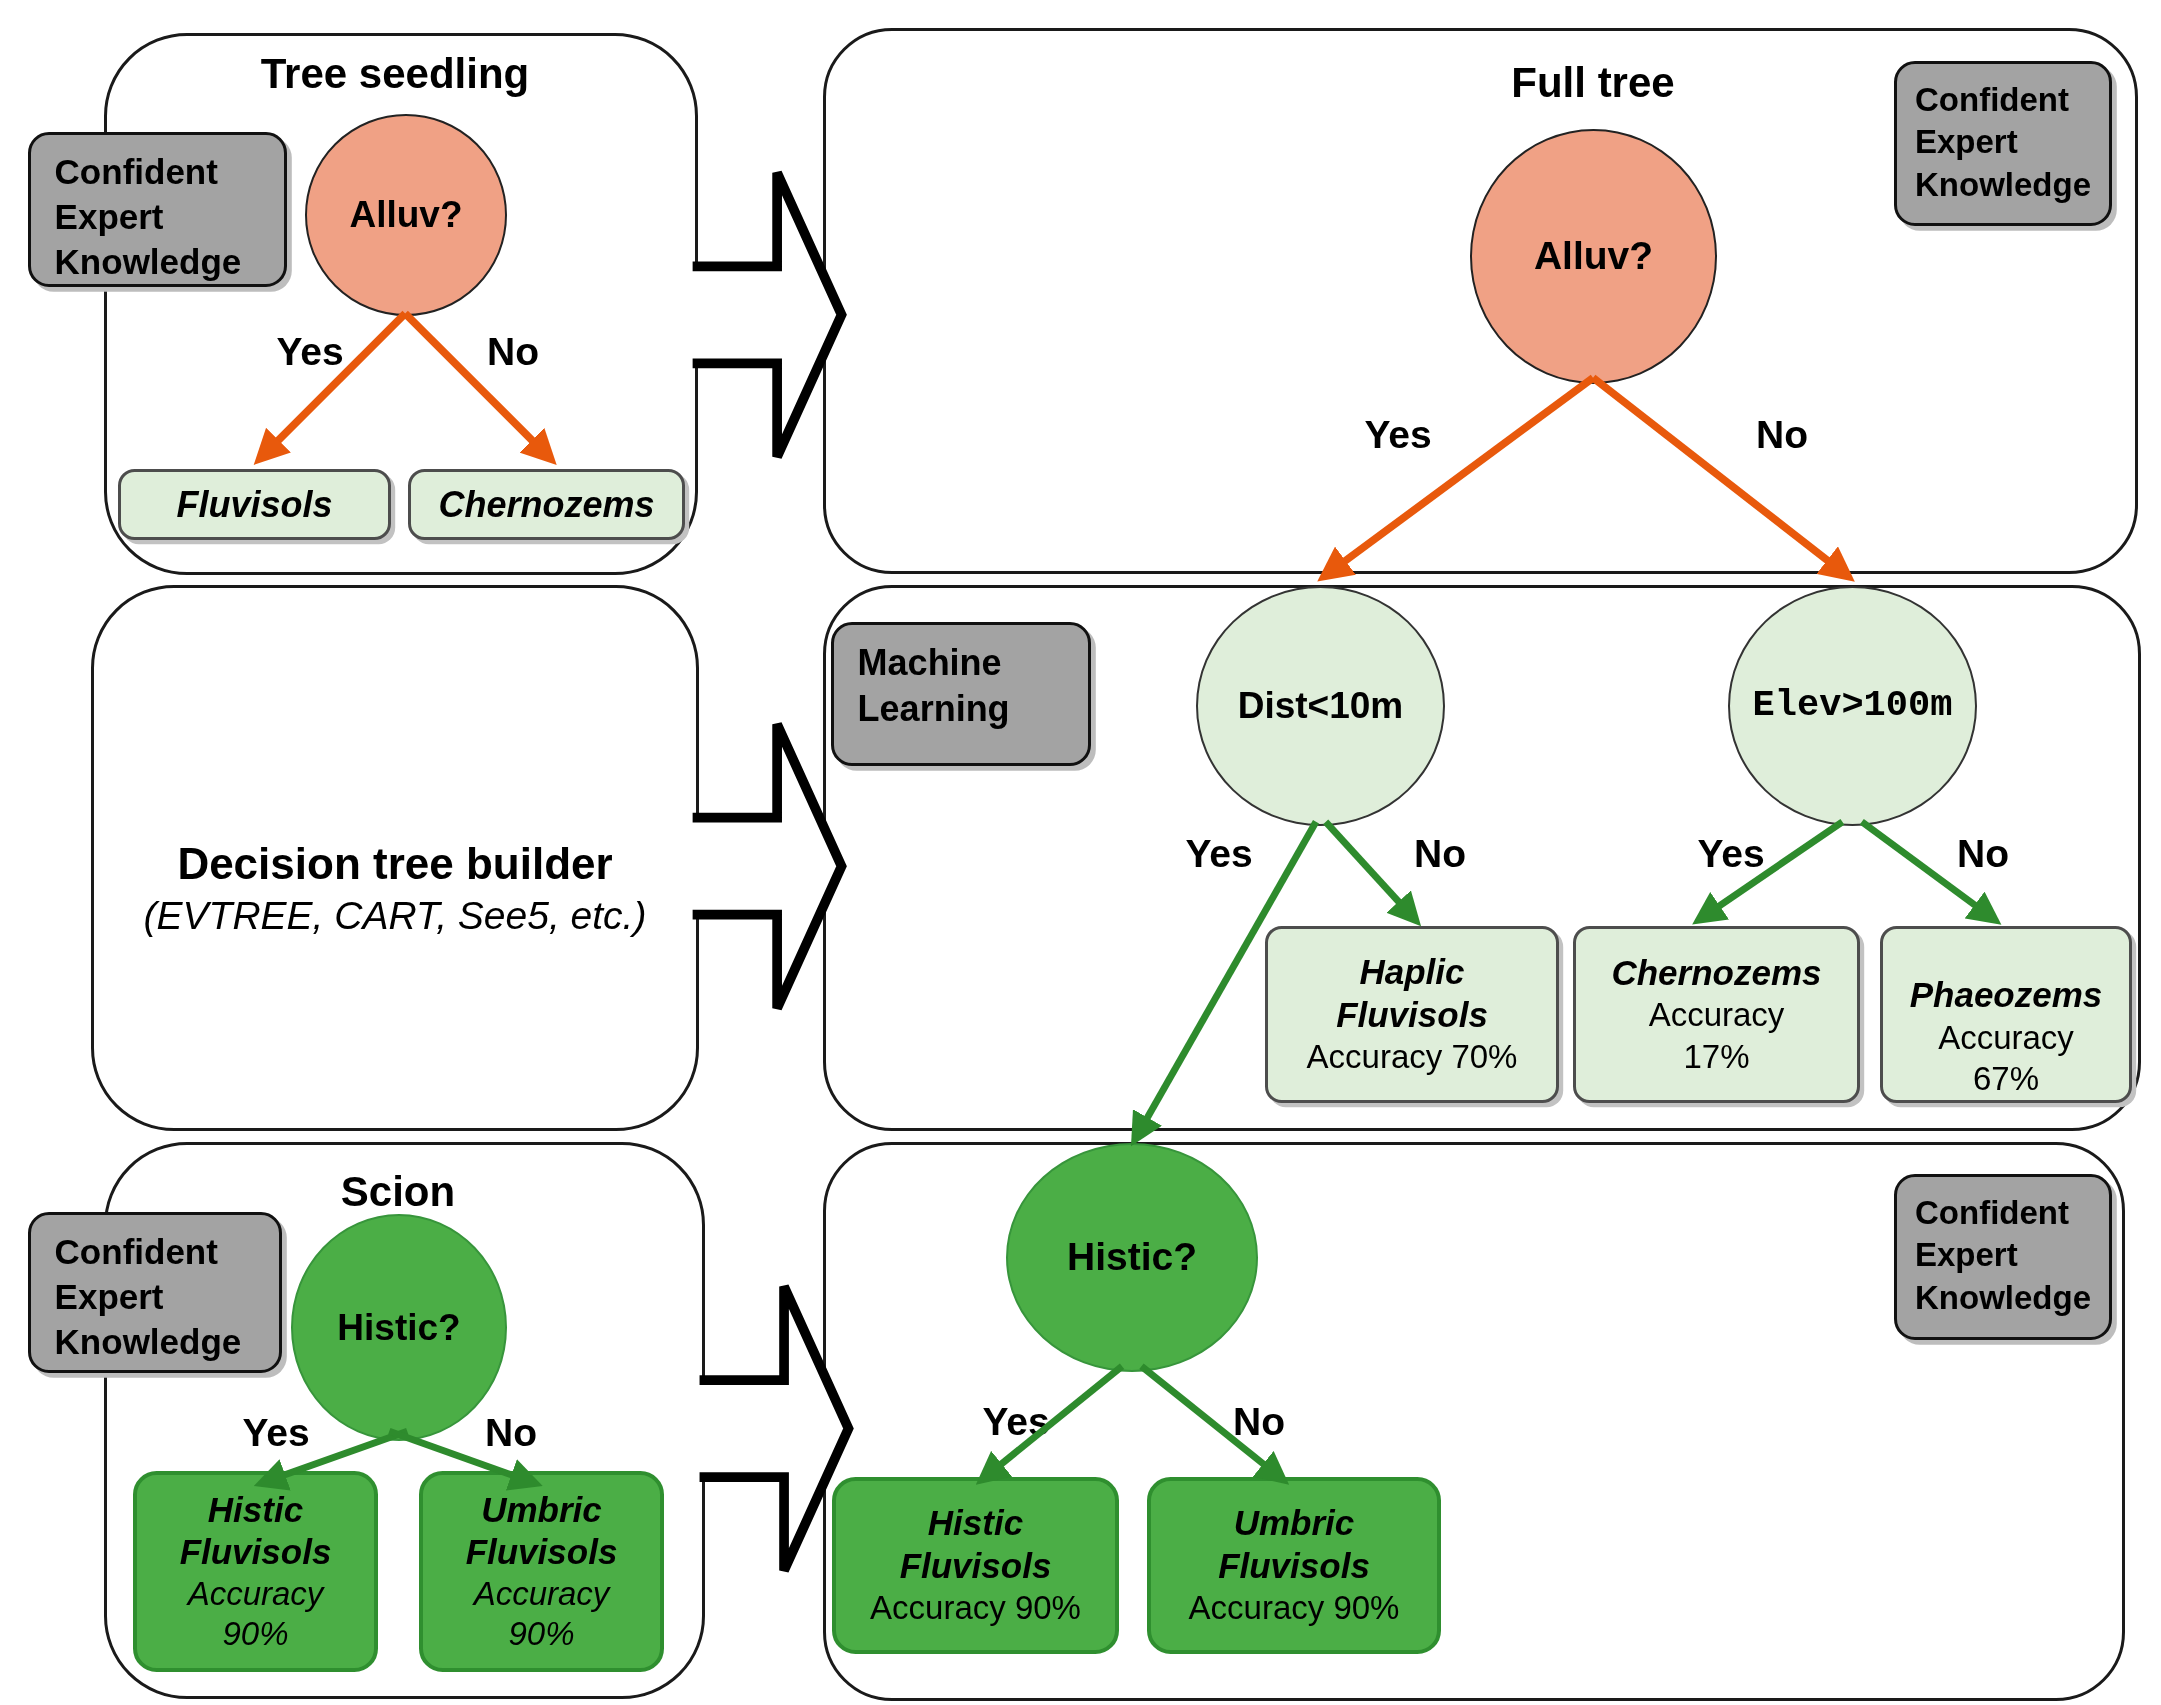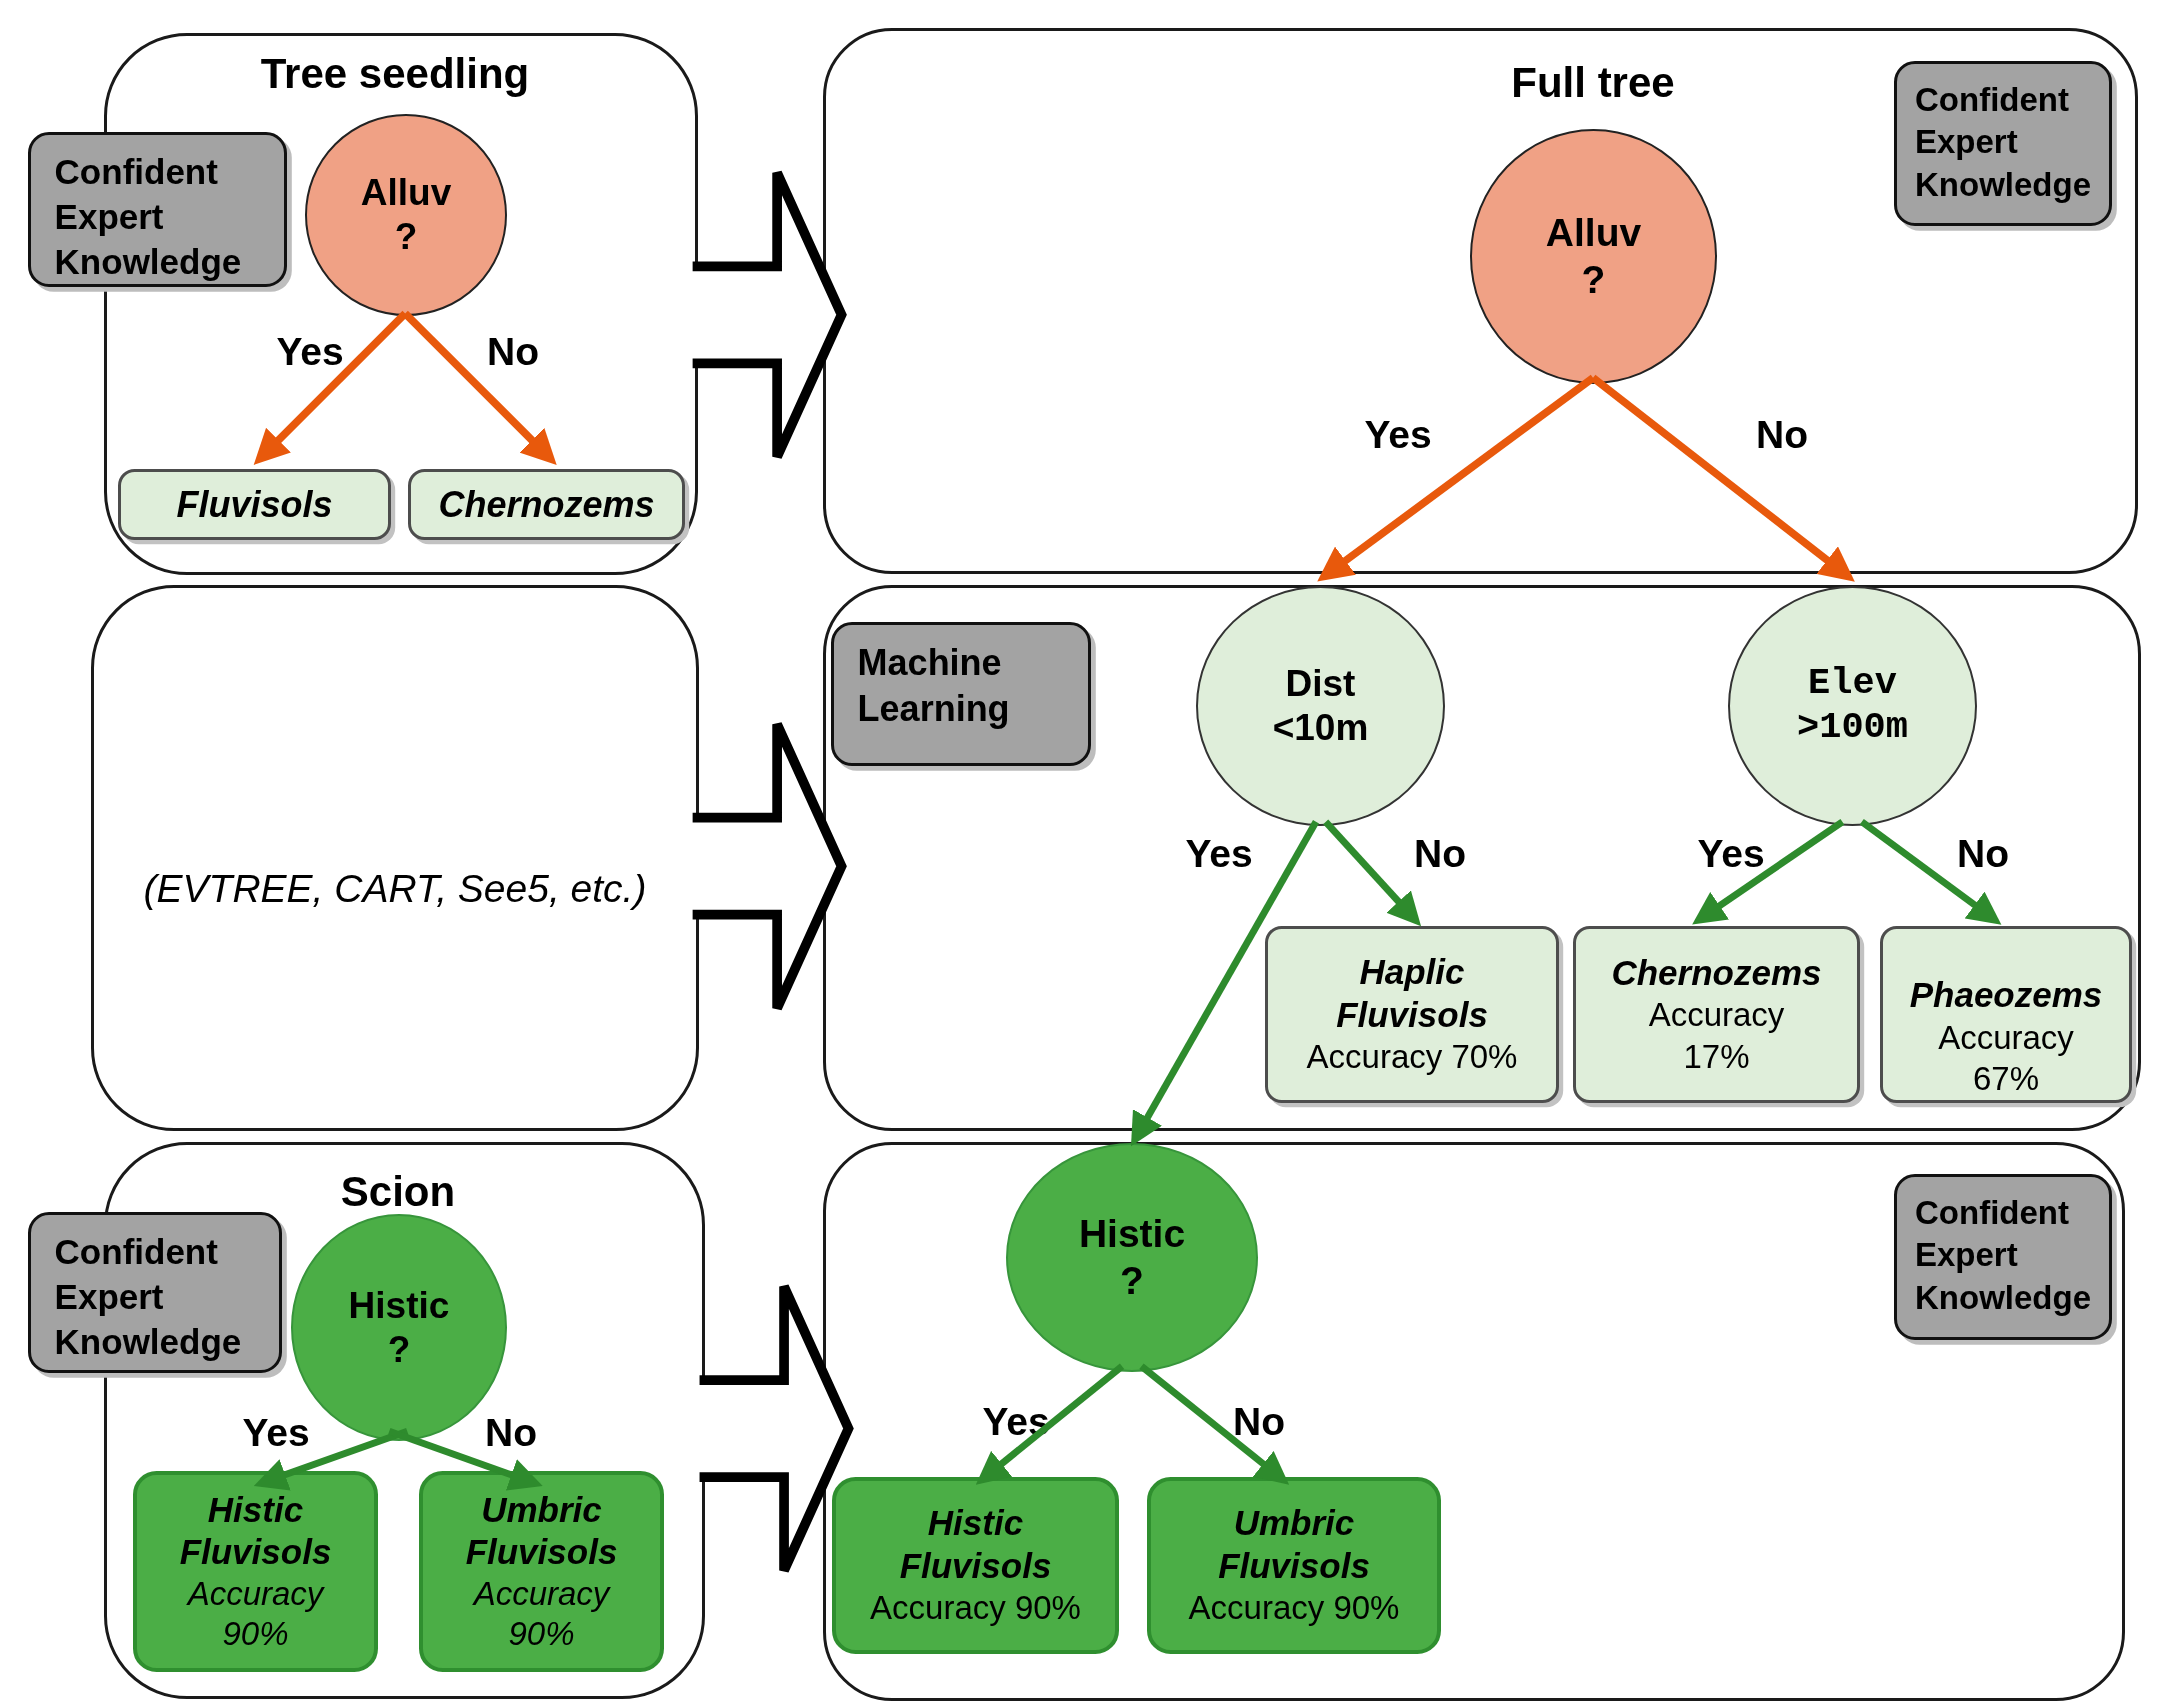--- a/index.html
+++ b/index.html
@@ -18,21 +18,21 @@
   .ptitle{position:absolute;font-weight:700;font-size:42px;transform:translateX(-50%);white-space:nowrap;}
   .badge{
     position:absolute;background:#a3a3a3;border:3.5px solid #111;border-radius:21px;
     font-weight:700;font-size:35px;line-height:1.28;
     padding:15.2px 14px 0 23.6px;box-sizing:border-box;
     box-shadow:4.8px 4.8px 0 #bdbdbd;
   }
   .badge.small{font-size:33px;padding-left:18px;}
   .node{
     position:absolute;border-radius:50%;
-    display:flex;flex-direction:column;align-items:center;justify-content:center;
+    display:flex;flex-direction:row;align-items:center;justify-content:center;
     font-weight:700;text-align:center;line-height:1.18;box-sizing:border-box;
   }
   .node.orange{background:var(--node-orange,#F0A185);border:2.8px solid #222;}
   .node.lgreen{background:var(--node-light-green,#DFEEDA);border:2.8px solid #333;}
   .node.dgreen{background:var(--node-dark-green,#4BAE46);border:2.8px solid #37953B;}
   .leaf{
     position:absolute;display:flex;flex-direction:column;align-items:center;justify-content:center;
     text-align:center;box-sizing:border-box;
   }
   .leaf.light{
@@ -87,20 +87,21 @@
     <div class="leaf light" style="left:118px;top:469px;width:273px;height:71px;">
       <div class="bi big">Fluvisols</div>
     </div>
     <div class="leaf light" style="left:408px;top:469px;width:277px;height:71px;">
       <div class="bi big">Chernozems</div>
     </div>
   </div>
 
   <div class="grp">
     <div class="builder" style="left:91px;top:585px;width:608px;height:546px;padding-top:62px;">
+      <div class="bt">Decision tree builder</div>
       <div class="bs">(EVTREE, CART, See5, etc.)</div>
     </div>
   </div>
 
   <div class="grp">
     <div class="ptitle" style="left:398px;top:1168px;">Scion</div>
     <div class="badge" style="left:28px;top:1212px;width:254px;height:161px;">Confident Expert Knowledge</div>
     <div class="node dgreen" style="left:291px;top:1214px;width:216px;height:227px;font-size:37px;">
       <span>Histic</span>
       <span>?</span>

